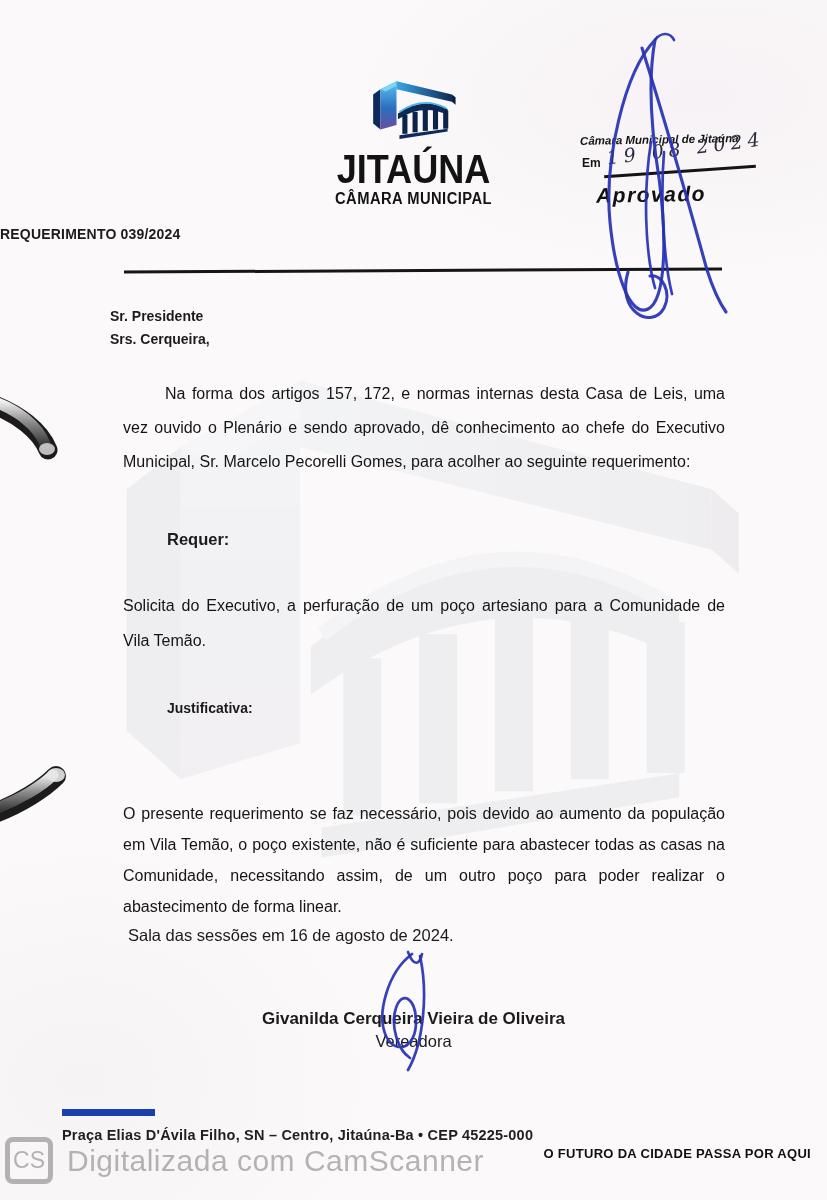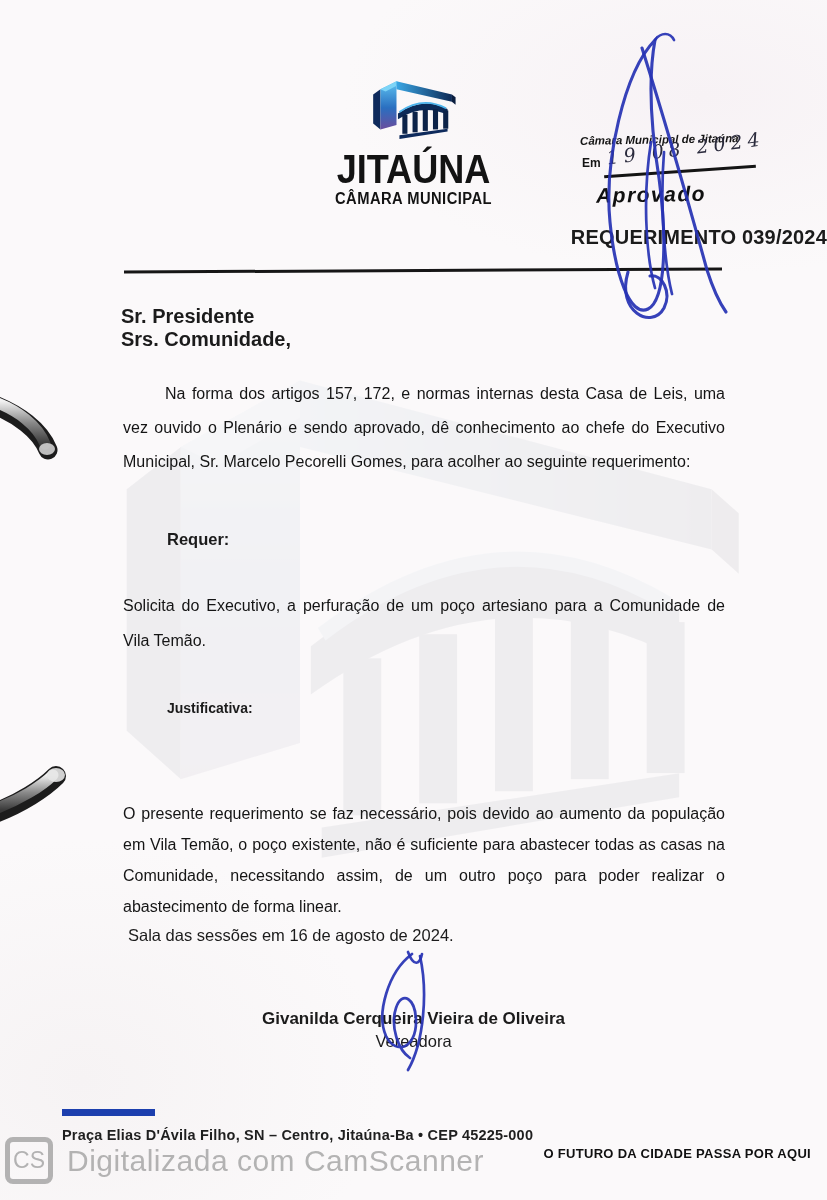--- a/index.html
+++ b/index.html
@@ -31,25 +31,25 @@
   .stamp-date{position:absolute;left:26px;top:-12px;width:175px;font-family:"DejaVu Serif",serif;font-style:italic;font-size:19px;letter-spacing:5px;color:#2a2a3c;transform:rotate(-7deg);white-space:nowrap;}
   .stamp-status{margin:4px 0 0 16px;font-size:21px;font-weight:800;font-style:italic;letter-spacing:1.5px;color:#101010;transform:rotate(-1deg);}
 
   
   .sig-top{position:absolute;left:558px;top:20px;width:272px;height:302px;z-index:4;}
   .sig-bottom{position:absolute;left:350px;top:942px;width:112px;height:132px;z-index:4;}
   .ink{fill:none;stroke:var(--ink-blue,#2733b4);stroke-width:3.1;stroke-linecap:round;opacity:.93;}
   .ink-thin{stroke-width:2.7;}
 
   
-  .doc-title{position:absolute;left:0;right:0;top:226px;text-align:right;font-weight:bold;font-size:20px;letter-spacing:.2px;margin-left:45px;}
+  .doc-title{position:absolute;left:0;right:0;top:226px;text-align:left;font-weight:bold;font-size:14px;letter-spacing:.2px;}
   .title-rule{position:absolute;left:124px;top:269px;width:598px;height:2.5px;background:#161616;transform:rotate(-.3deg);}
 
   
-  .salutation{position:absolute;left:121px;top:305px;font-weight:bold;font-size:20px;line-height:23px;}
+  .salutation{position:absolute;left:110px;top:305px;font-weight:bold;font-size:14px;line-height:23px;}
   .para{position:absolute;left:123px;width:602px;font-size:16px;text-align:justify;color:#151515;}
   .p-intro{top:377px;line-height:34px;}
   .p-intro .indent{display:inline-block;width:42px;}
   .h-requer{position:absolute;left:167px;top:530px;font-weight:bold;font-size:16.5px;}
   .p-request{top:588px;line-height:35px;}
   .h-just{position:absolute;left:167px;top:700px;font-weight:bold;font-size:14px;}
   .p-just{top:798px;line-height:31px;}
   .session-line{position:absolute;left:128px;top:926px;font-size:16.5px;}
 
   .signer{position:absolute;left:110px;top:1008px;width:607px;text-align:center;z-index:3;}
@@ -140,21 +140,21 @@
       <path class="ink" d="M70,252 C58,292 94,310 106,288 C114,272 104,254 92,256"></path>
       <path class="ink" d="M84,28 C108,104 138,210 149,250 C156,272 161,282 168,292"></path>
       <path class="ink ink-thin" d="M97,20 C103,12 112,12 116,20"></path>
     </svg>
 
     <div class="doc-title">REQUERIMENTO 039/2024</div>
     <div class="title-rule"></div>
 
     <div class="salutation">
       <div>Sr. Presidente</div>
-      <div>Srs. Comunidade,</div>
+      <div>Srs. Cerqueira,</div>
     </div>
 
     <div class="para p-intro"><span class="indent"></span><span>Na forma dos artigos 157, 172, e normas internas desta Casa de Leis, uma vez ouvido o Plenário e sendo aprovado, dê conhecimento ao chefe do Executivo Municipal, Sr. Marcelo Pecorelli Gomes, para acolher ao seguinte requerimento:</span></div>
 
     <div class="h-requer">Requer:</div>
     <div class="para p-request">Solicita do Executivo, a perfuração de um poço artesiano para a Comunidade de Vila Temão.</div>
 
     <div class="h-just">Justificativa:</div>
     <div class="para p-just">O presente requerimento se faz necessário, pois devido ao aumento da população em Vila Temão, o poço existente, não é suficiente para abastecer todas as casas na Comunidade, necessitando assim, de um outro poço para poder realizar o abastecimento de forma linear.</div>
 

